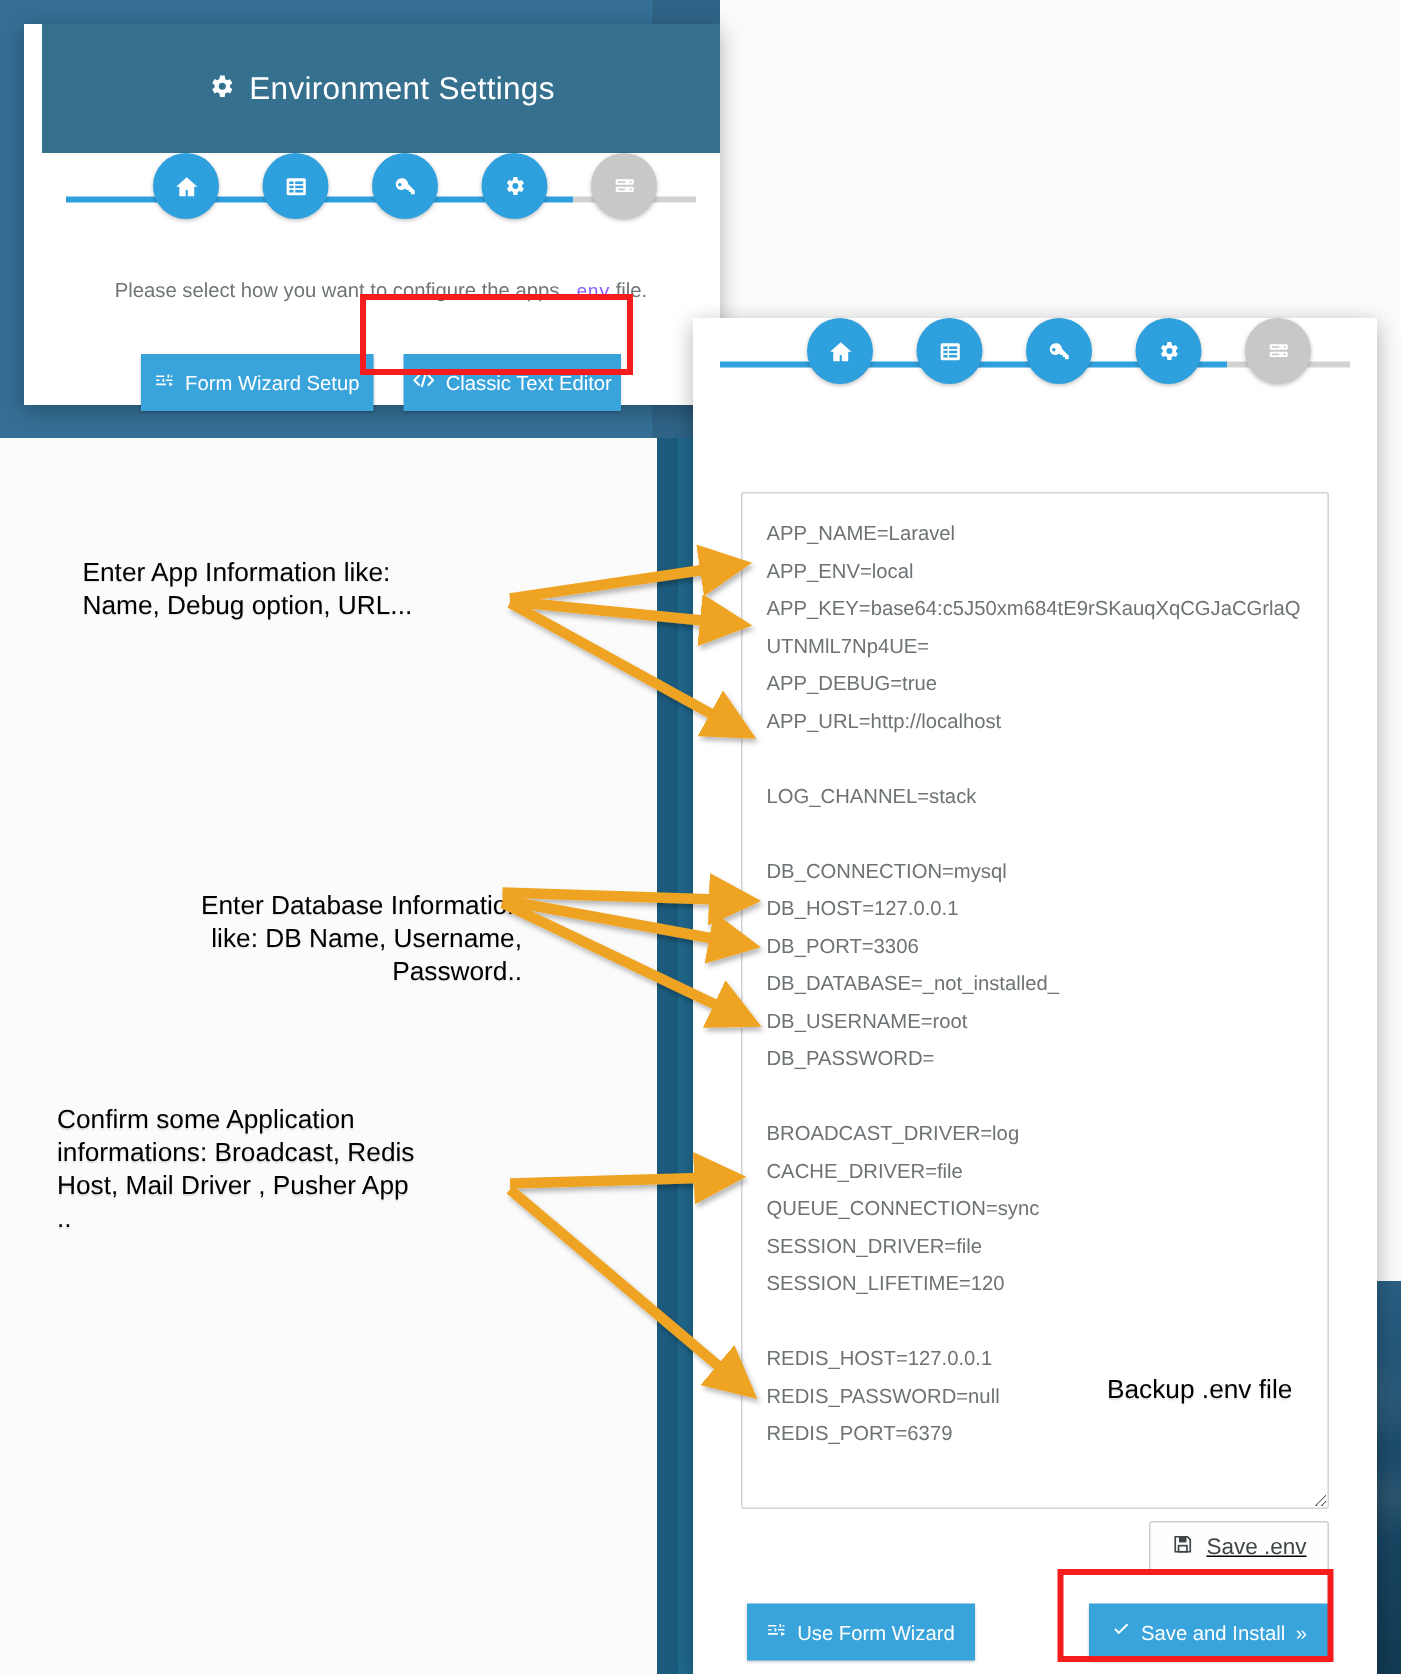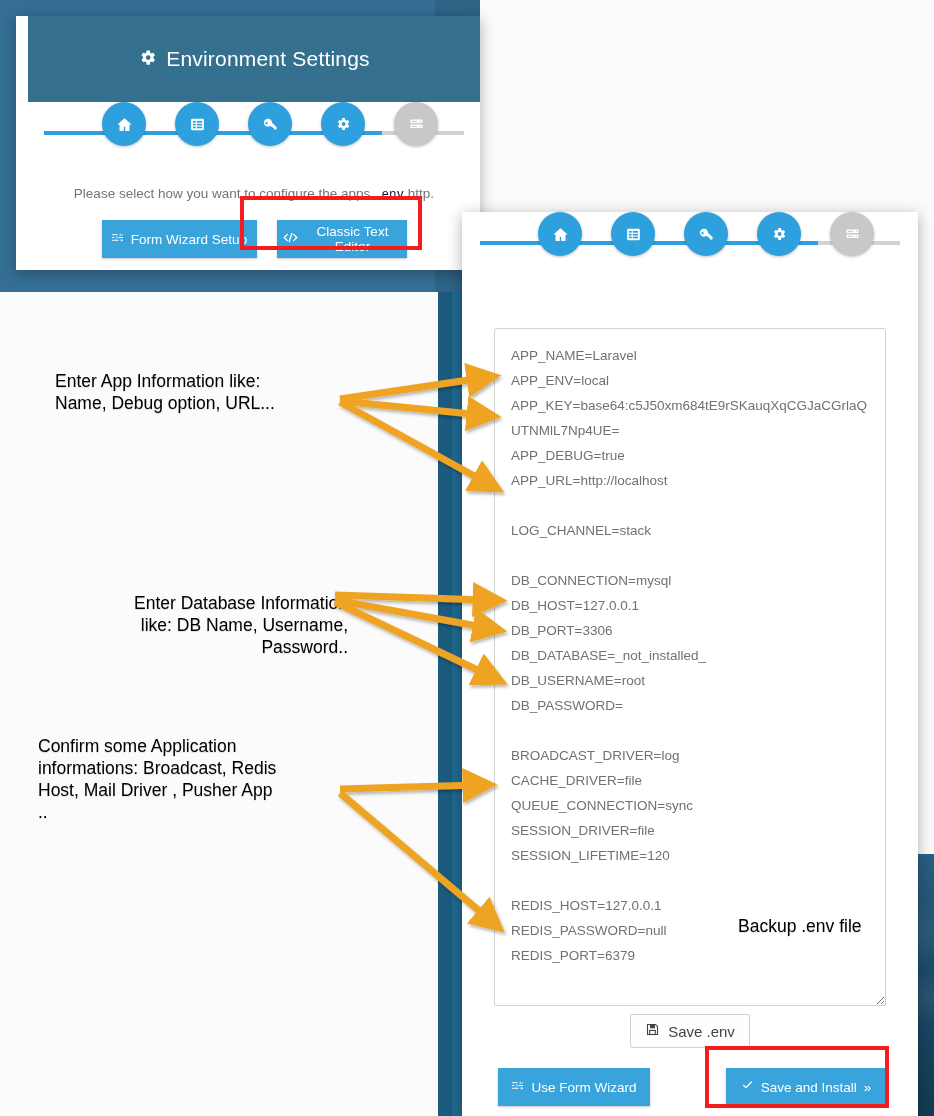--- a/index.html
+++ b/index.html
@@ -49,51 +49,51 @@
   }
   .bubble.grey{background:#c8c8c8;}
   .bubble svg{display:block;}
 
   
   #panel-env{left:16px;top:16px;width:452px;height:254px;padding-left:12px;}
   #panel-env .card-header{height:86px;display:flex;align-items:center;justify-content:center;}
   #panel-env .steps{margin:0 16px;}
   #panel-env .body{padding:0 20px;text-align:center;}
   .hint{color:#6f7577;font-size:13.5px;margin:22px 0 18px;}
-  .hint code{font-family:"Liberation Mono",monospace;font-size:12.5px;color:#0f172a;}
+  .hint code{font-family:"Liberation Mono",monospace;font-size:12.5px;color:#8b5cf6;}
   .btn{
     display:inline-flex;align-items:center;justify-content:center;gap:7px;
     border:none;cursor:pointer;color:#fff;background:#39a3dc;
     font-size:13.5px;font-family:"Liberation Sans",sans-serif;
     box-shadow:0 1px 2px rgba(0,0,0,.22);
   }
   .btn .gl{font-size:13px;}
   #btn-form-wizard{width:155px;height:38px;}
-  #btn-classic{width:130px;height:38px;}
+  #btn-classic{width:145px;height:38px;margin-top:16px;}
   .btnrow{display:flex;justify-content:center;gap:20px;align-items:flex-end;}
 
   
   .redbox{position:absolute;border:4px solid #f41c1c;background:transparent;pointer-events:none;}
 
   
   #panel-editor{left:462px;top:212px;width:456px;height:904px;}
   #panel-editor .card-header{height:90px;display:flex;align-items:center;justify-content:center;}
   #panel-editor .steps{margin:0 18px;}
 
   .env-wrap{padding:22px 32px 0 32px;}
   textarea.envbox{
     display:block;width:100%;height:678px;box-sizing:border-box;
     border:1px solid #d3d3d3;border-radius:2px;background:#fff;
     resize:vertical;
     padding:14px 16px;
     font-family:"Liberation Sans",sans-serif;
     font-size:13.5px;line-height:25px;color:#6d7275;
     overflow-y:scroll;white-space:pre-wrap;word-break:break-all;margin-top:32px;
   }
-  .savebar{display:flex;justify-content:center;padding:8px 32px 0 32px;}
+  .savebar{display:flex;justify-content:flex-end;padding:8px 32px 0 32px;text-decoration:underline;}
   .btn-light{
     display:inline-flex;align-items:center;gap:8px;justify-content:center;
     background:#fefefe;border:1px solid #cfcfcf;color:#3f4447;
     font-size:15px;padding:7px 14px;cursor:pointer;border-radius:2px;
     font-family:"Liberation Sans",sans-serif;
   }
   .footbar{display:flex;justify-content:space-between;padding:20px 32px 0 36px;}
   #btn-use-wizard{width:152px;height:38px;}
   #btn-save-install{width:160px;height:38px;}
 
@@ -175,21 +175,21 @@
             <circle cx="17.5" cy="14.5" r="1" fill="#c8c8c8"></circle>
           </svg>
         </span>
     </div>
   </div>
 
   <div class="body">
     <div class="hint">
       <span>Please select how you want to configure the apps</span>
       <code>.env</code>
-      <span>http.</span>
+      <span>file.</span>
     </div>
     <div class="btnrow">
       <button class="btn" id="btn-form-wizard">
         <span class="gl"><svg width="13" height="13" viewBox="0 0 24 24" fill="#fff">
               <path d="M2 6h10v2H2zM16 5h2v4h-2zM20 6h2v2h-2zM2 11h4v2H2zM10 10h2v4h-2zM14 11h8v2h-8zM2 16h12v2H2zM18 15h2v4h-2zM22 16h0v2h0z"></path>
               <path d="M20 16h2v2h-2z"></path>
             </svg></span>
         <span>Form Wizard Setup</span>
       </button>
       <button class="btn" id="btn-classic">

